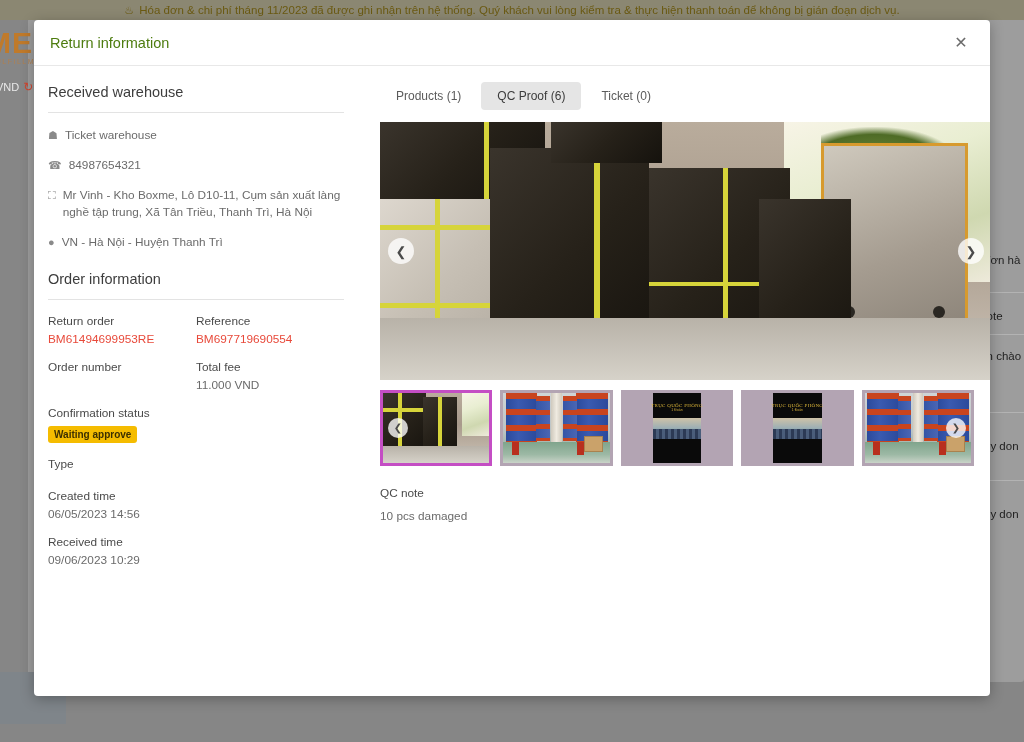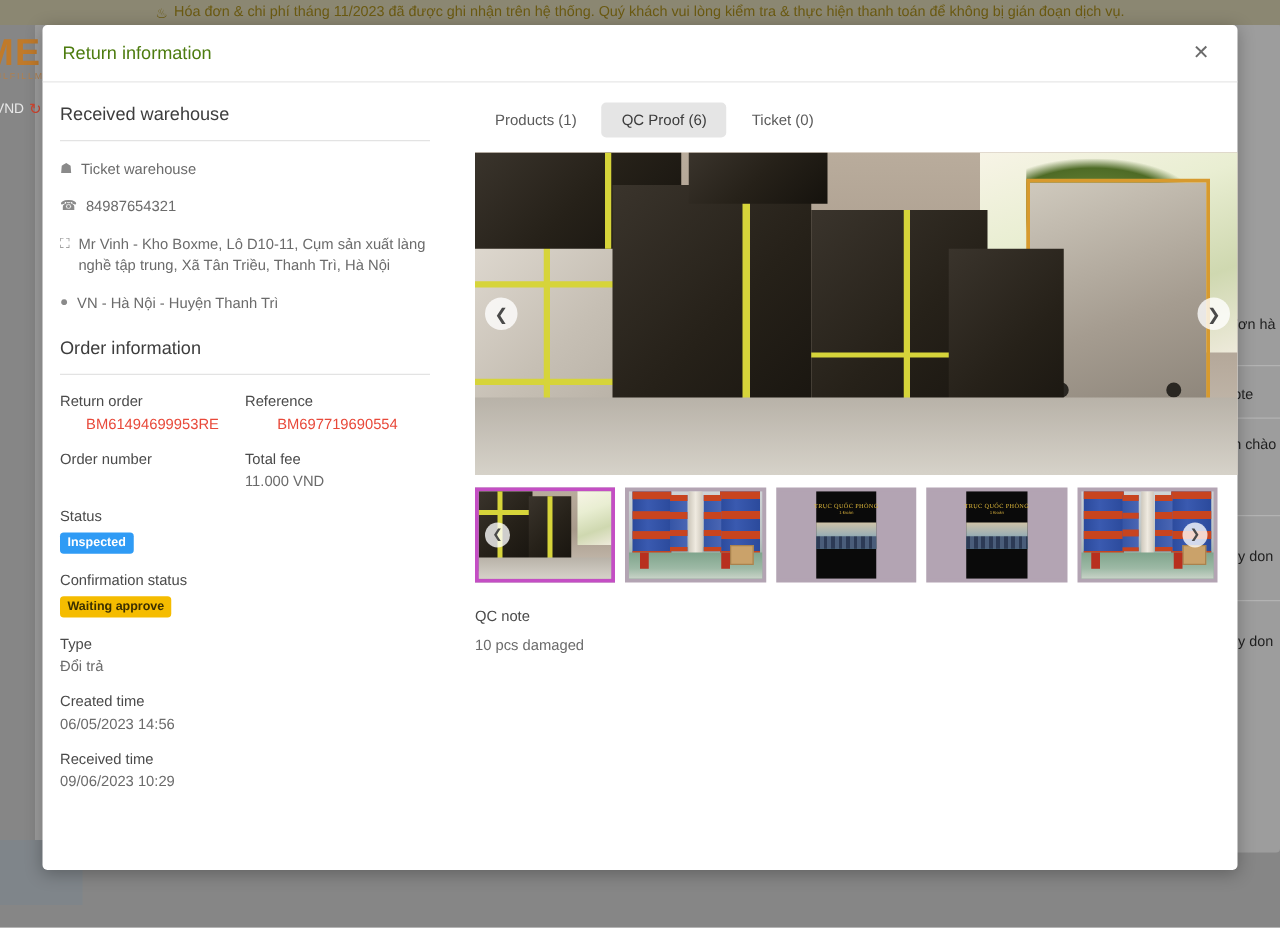--- a/index.html
+++ b/index.html
@@ -124,21 +124,21 @@
     margin-bottom: 14px;
   }
   .field.half { width: 50%; }
   .field.full { width: 100%; }
   .field-label {
     font-size: 11.8px; color: #4a4a4a; font-weight: 400; margin-bottom: 4px;
   }
   .field-value {
     font-size: 11.8px; color: #6b6b6b;
   }
-  .field-value.link { color: #e8493a; text-align: center; }
+  .field-value.link { color: #e8493a; }
   .badge {
     display: inline-block;
     font-size: 10px; color: #fff; font-weight: 700;
     padding: 2px 6px; border-radius: 3px; line-height: 1.3;
   }
   .badge.blue { background: #2f9bf5; }
   .badge.amber { background: #f5bc00; color: #3c3000; }
 
   
   #right-col {
@@ -380,33 +380,28 @@
 
         <div class="field half">
           <div class="field-label">Order number</div>
           <div class="field-value"></div>
         </div>
         <div class="field half">
           <div class="field-label">Total fee</div>
           <div class="field-value">11.000 VND</div>
         </div>
 
-        <div class="field full">
-          <div class="field-label">Status</div>
-          <span class="badge blue">Inspected</span>
-        </div>
 
         <div class="field full">
           <div class="field-label">Confirmation status</div>
           <span class="badge amber">Waiting approve</span>
         </div>
 
         <div class="field full">
           <div class="field-label">Type</div>
-          <div class="field-value">Đổi trả</div>
         </div>
 
         <div class="field full">
           <div class="field-label">Created time</div>
           <div class="field-value">06/05/2023 14:56</div>
         </div>
 
         <div class="field full">
           <div class="field-label">Received time</div>
           <div class="field-value">09/06/2023 10:29</div>

